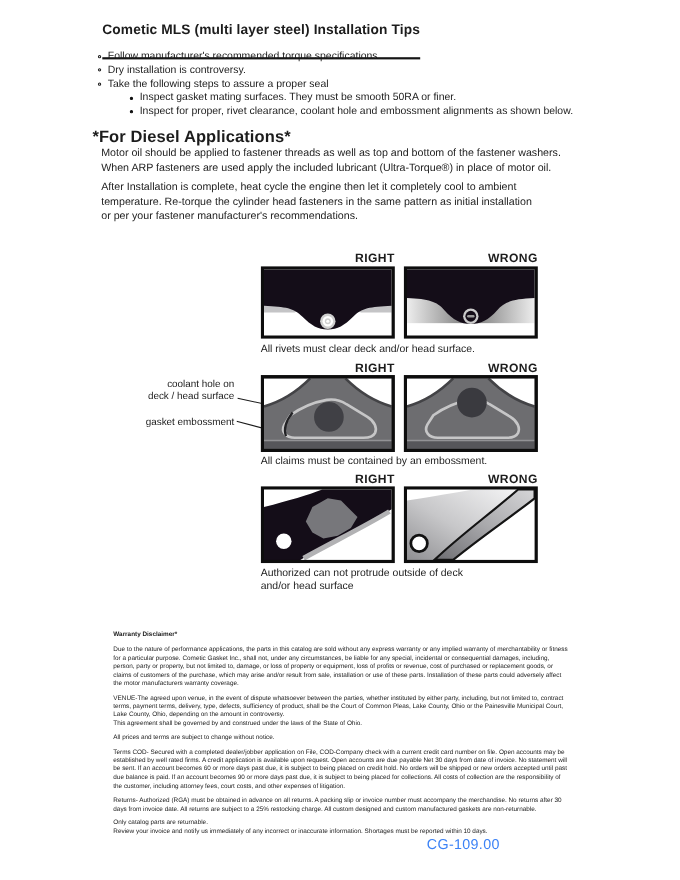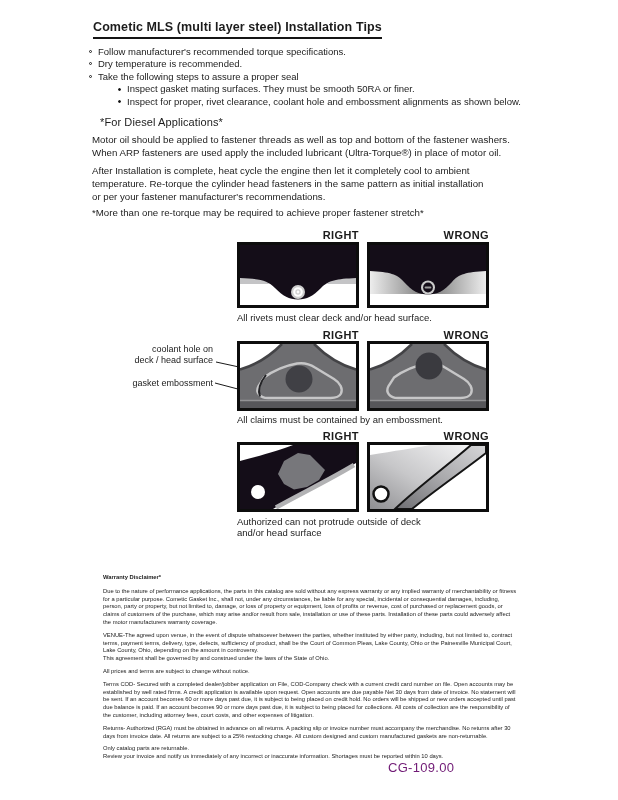--- a/index.html
+++ b/index.html
@@ -5,67 +5,66 @@
   * { margin:0; padding:0; box-sizing:border-box; }
   html,body { background:#ffffff; }
   .page {
     position:relative; width:618px; height:800px; background:#ffffff;
     font-family:"Liberation Sans","DejaVu Sans",sans-serif; color:#1c1c1c;
     overflow:hidden;
   }
   .abs { position:absolute; }
   .title {
     left:93px; top:20px; font-size:12.5px; font-weight:bold;
-    border-bottom:2px solid #151515; padding-bottom:3px; letter-spacing:.1px;
+    border-bottom:2px solid #151515; padding-bottom:18px; letter-spacing:.1px;
     display:inline-block; white-space:nowrap;
   }
   .bullets { left:89px; top:46px; font-size:9.5px; line-height:12.4px; }
   .b-row { position:relative; padding-left:9px; white-space:nowrap; }
   .b-row .mk {
     position:absolute; left:0; top:4px; width:3px; height:3px;
     border:1px solid #222; border-radius:50%; display:inline-block;
   }
   .sub { margin-left:29px; }
   .sub .mk { background:#111; border:1px solid #111; width:3px; height:3px; top:4.5px; }
-  .h-diesel { left:100px; top:116px; font-size:11px; font-weight:normal; letter-spacing:.1px; }
+  .h-diesel { left:84px; top:116px; font-size:15px; font-weight:bold; letter-spacing:.1px; }
   .body-p { left:92px; font-size:9.7px; line-height:13.2px; white-space:pre-line; width:470px; }
   .p1 { top:133px; }
   .p2 { top:164px; }
   .pnote { top:206px; }
   .rw-label { width:122px; text-align:right; font-size:11px; font-weight:600; letter-spacing:.4px; }
   .panel svg { display:block; }
   .caption { font-size:9.5px; font-weight:400; white-space:pre-line; line-height:11px; }
   .side-label { font-size:9px; line-height:11px; text-align:right; white-space:pre-line; width:108px; }
   .legal { left:103px; top:574px; width:414px; font-size:5.8px; line-height:7.8px; color:#222; }
   .legal p { margin:0 0 5px 0; white-space:pre-line; }
   .legal .lh { font-weight:bold; margin-bottom:6px; }
-  .page-code { left:388px; top:760px; font-size:13px; letter-spacing:.3px; color:#701a75; }
+  .page-code { left:388px; top:760px; font-size:13px; letter-spacing:.3px; color:#3b82f6; }
 </style>
 </head>
 <body>
 
 <div class="page">
 
   <div class="abs title">Cometic MLS (multi layer steel) Installation Tips</div>
 
   <div class="abs bullets">
     <div class="b-row"><span class="mk"></span><span>Follow manufacturer's recommended torque specifications.</span></div>
-    <div class="b-row"><span class="mk"></span><span>Dry temperature is recommended.</span></div>
+    <div class="b-row"><span class="mk"></span><span>Dry installation is controversy.</span></div>
     <div class="b-row"><span class="mk"></span><span>Take the following steps to assure a proper seal</span></div>
     <div class="b-row sub"><span class="mk"></span><span>Inspect gasket mating surfaces.  They must be smooth 50RA or finer.</span></div>
     <div class="b-row sub"><span class="mk"></span><span>Inspect for proper, rivet clearance, coolant hole and embossment alignments as shown below.</span></div>
   </div>
 
   <div class="abs h-diesel">*For Diesel Applications*</div>
   <div class="abs body-p p1">Motor oil should be applied to fastener threads as well as top and bottom of the fastener washers.
 When ARP fasteners are used apply the included lubricant (Ultra-Torque®) in place of motor oil.</div>
   <div class="abs body-p p2">After Installation is complete, heat cycle the engine then let it completely cool to ambient
 temperature. Re-torque the cylinder head fasteners in the same pattern as initial installation
 or per your fastener manufacturer's recommendations.</div>
-  <div class="abs body-p pnote">*More than one re-torque may be required to achieve proper fastener stretch*</div>
 
   <div class="abs rw-label" style="left:237px; top:229px;">RIGHT</div>
   <div class="abs rw-label" style="left:367px; top:229px;">WRONG</div>
 
   <div class="abs panel" style="left:237px; top:242px;">
     <svg width="122" height="66" viewBox="0 0 122 66">
       <rect x="0" y="0" width="122" height="66" fill="#ffffff"></rect>
       <polygon points="3,35 40,35 31,42 3,42" fill="#c4c4c6"></polygon>
       <polygon points="119,35 82,35 91,42 119,42" fill="#c4c4c6"></polygon>
       <path d="M3,3 H119 V36 C99,37 92,38 84,46 C76,54 70,57.5 61,57.5 C52,57.5 46,54 38,46 C30,38 23,37 3,36 Z" fill="#140d18"></path>

